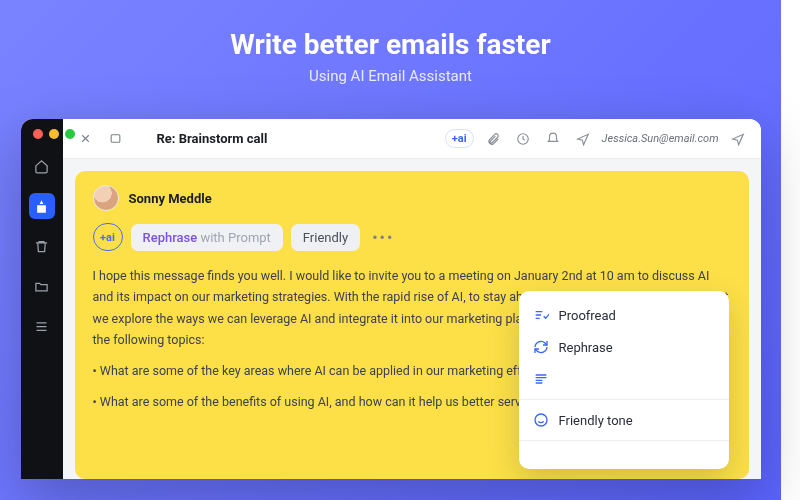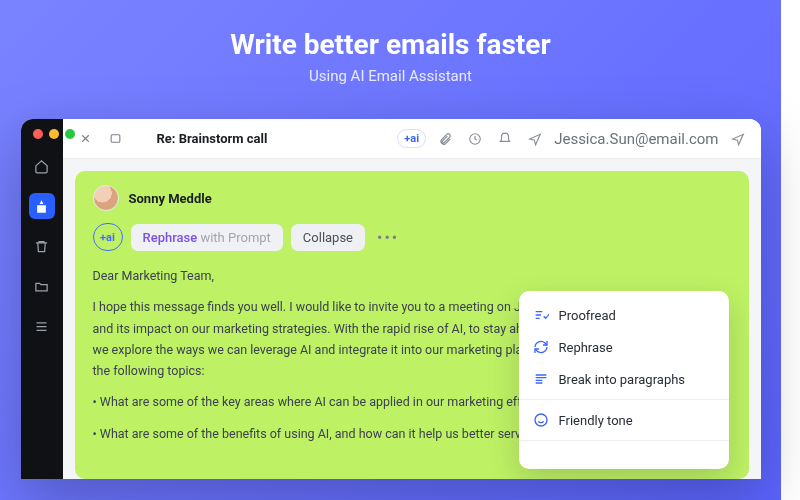--- a/index.html
+++ b/index.html
@@ -17,22 +17,22 @@
   .sb-icon svg { width:15px; height:15px; }
   .main { flex:1; background:#f4f5f7; display:flex; flex-direction:column; }
   .topbar { height:40px; background:#fff; border-bottom:1px solid #eceef1; display:flex; align-items:center; padding:0 12px; gap:8px; }
   .tb-btn { width:22px; height:22px; display:flex; align-items:center; justify-content:center; color:#7a7f8a; border-radius:5px; }
   .tb-btn svg { width:13px; height:13px; }
   .subject { font-weight:700; font-size:13px; color:#1a1d23; margin-left:2px;padding-left:20px; }
   .tb-spacer { flex:1; }
   .ai-pill { font-size:11px; font-weight:700; color:#3a66ff; border:1px solid #d8e0ff; padding:2px 6px; border-radius:10px; }
   .tb-icon { color:#8a8f99; }
   .tb-icon svg { width:14px; height:14px; }
-  .email { font-size:15px; color:#6a707c; }
-  .card { margin:12px 12px 0 12px; background:#bef264; border-radius:10px; padding:14px 18px 24px 18px; position:relative; flex:1; overflow:hidden; }
+  .email { font-size:11px; color:#6a707c;font-style:italic; }
+  .card { margin:12px 12px 0 12px; background:#fde047; border-radius:10px; padding:14px 18px 24px 18px; position:relative; flex:1; overflow:hidden; }
   .sender-row { display:flex; align-items:center; gap:10px; margin-bottom:12px; }
   .avatar { width:26px; height:26px; border-radius:50%; background: radial-gradient(circle at 35% 30%, #f3d0b5 0 40%, #d9a47e 41% 100%); border:1px solid #e7e9ed; }
   .sender-name { font-weight:700; font-size:13px; color:#1a1d23; }
   .ai-toolbar { display:flex; align-items:center; gap:8px; margin-bottom:14px; }
   .ai-badge { width:30px; height:28px; border:1.5px solid #4a6bff; border-radius:14px; display:flex; align-items:center; justify-content:center; color:#4a6bff; font-size:11px; font-weight:700; }
   .chip { background:#eef0f3; color:#4a4f5a; font-size:13px; padding:6px 12px; border-radius:7px;text-align:right; }
   .chip.primary { background:#f0f1f4; }
   .chip.primary .cp1 { color:#7a52e6; font-weight:500; }
   .chip.primary .cp2 { color:#a0a5b0; font-weight:400; }
   .more { color:#7a7f8a; font-size:16px; letter-spacing:2px; padding:0 4px; }
@@ -133,26 +133,25 @@
         <div class="sender-row">
           <div class="avatar"></div>
           <div class="sender-name">Sonny Meddle</div>
         </div>
 
         <div class="ai-toolbar">
           <div class="ai-badge">+ai</div>
           <div class="chip primary">
             <span class="cp1">Rephrase</span><span class="cp2"> with Prompt</span>
           </div>
-          <div class="chip">Collapse</div>
+          <div class="chip">Friendly</div>
           <div class="more">•••</div>
         </div>
 
         <div class="body-text">
-          <p>Dear Marketing Team,</p>
           <p>I hope this message finds you well. I would like to invite you to a meeting on January 2nd at 10 am to discuss AI and its impact on our marketing strategies. With the rapid rise of AI, to stay ahead in our industry, it is essential that we explore the ways we can leverage AI and integrate it into our marketing plans. Please come prepared to discuss the following topics:</p>
           <p>• What are some of the key areas where AI can be applied in our marketing efforts?</p>
           <p>• What are some of the benefits of using AI, and how can it help us better serve our customers?</p>
         </div>
 
         <div class="menu">
           <div class="menu-item">
             <svg viewBox="0 0 24 24" fill="none" stroke="currentColor" stroke-width="2">
                 <path d="M4 7h10M4 12h8M4 17h6M16 14l3 3 5-6"></path>
               </svg>
@@ -162,21 +161,20 @@
             <svg viewBox="0 0 24 24" fill="none" stroke="currentColor" stroke-width="2">
                 <path d="M3 12a9 9 0 0 1 15-6l3 3M21 12a9 9 0 0 1-15 6l-3-3"></path>
                 <path d="M21 3v6h-6M3 21v-6h6"></path>
               </svg>
             <span>Rephrase</span>
           </div>
           <div class="menu-item">
             <svg viewBox="0 0 24 24" fill="none" stroke="currentColor" stroke-width="2">
                 <path d="M4 6h16M4 10h16M4 14h10M4 18h10"></path>
               </svg>
-            <span>Break into paragraphs</span>
           </div>
           <div class="menu-sep"></div>
           <div class="menu-item">
             <svg viewBox="0 0 24 24" fill="none" stroke="currentColor" stroke-width="2">
                 <circle cx="12" cy="12" r="9"></circle>
                 <path d="M8 14s1.5 2 4 2 4-2 4-2M9 9h.01M15 9h.01"></path>
               </svg>
             <span>Friendly tone</span>
           </div>
           <div class="menu-sep"></div>

